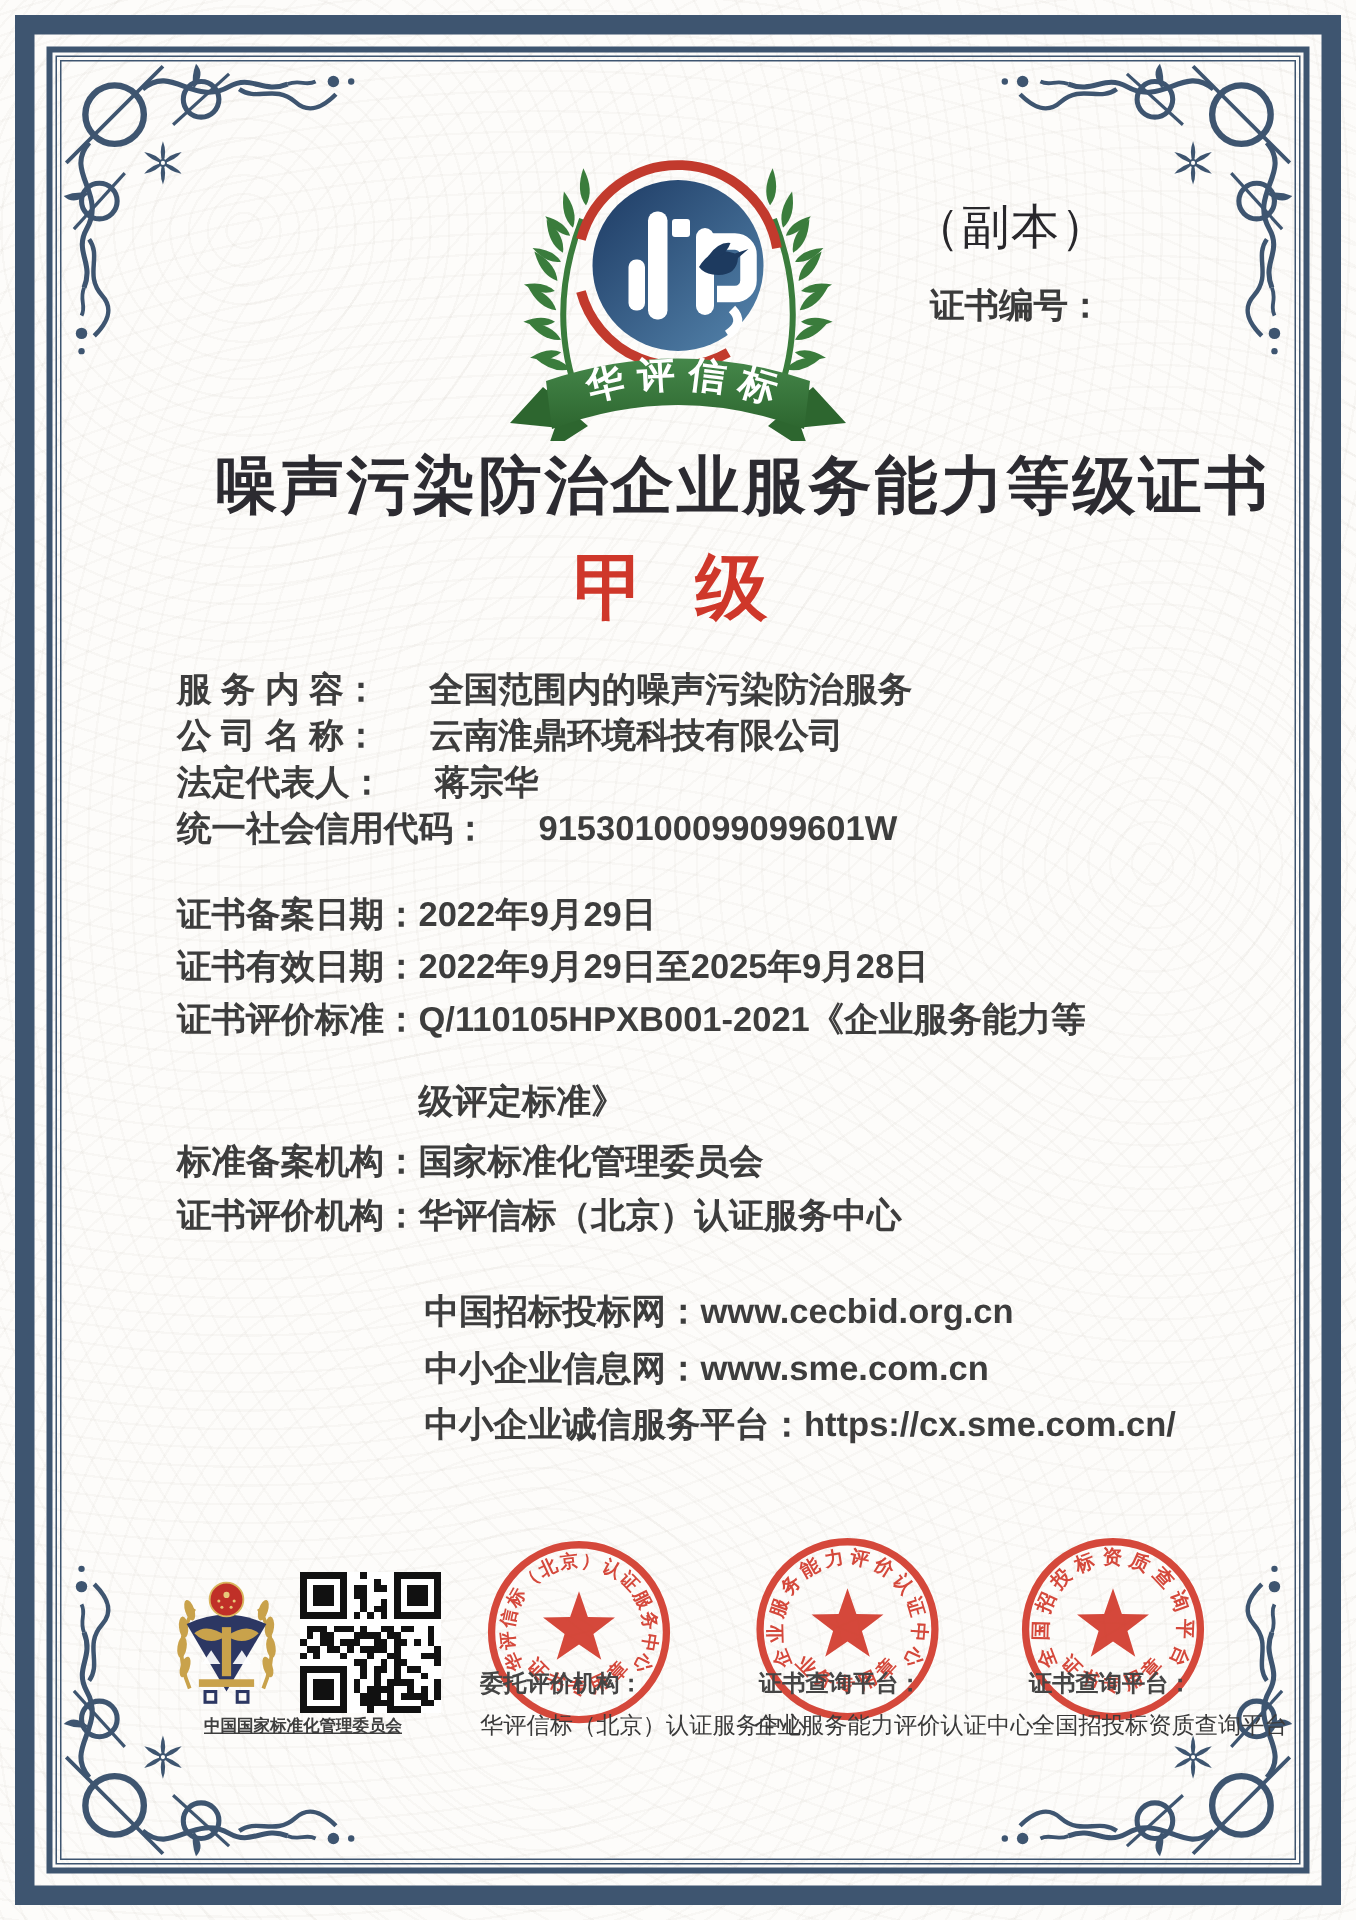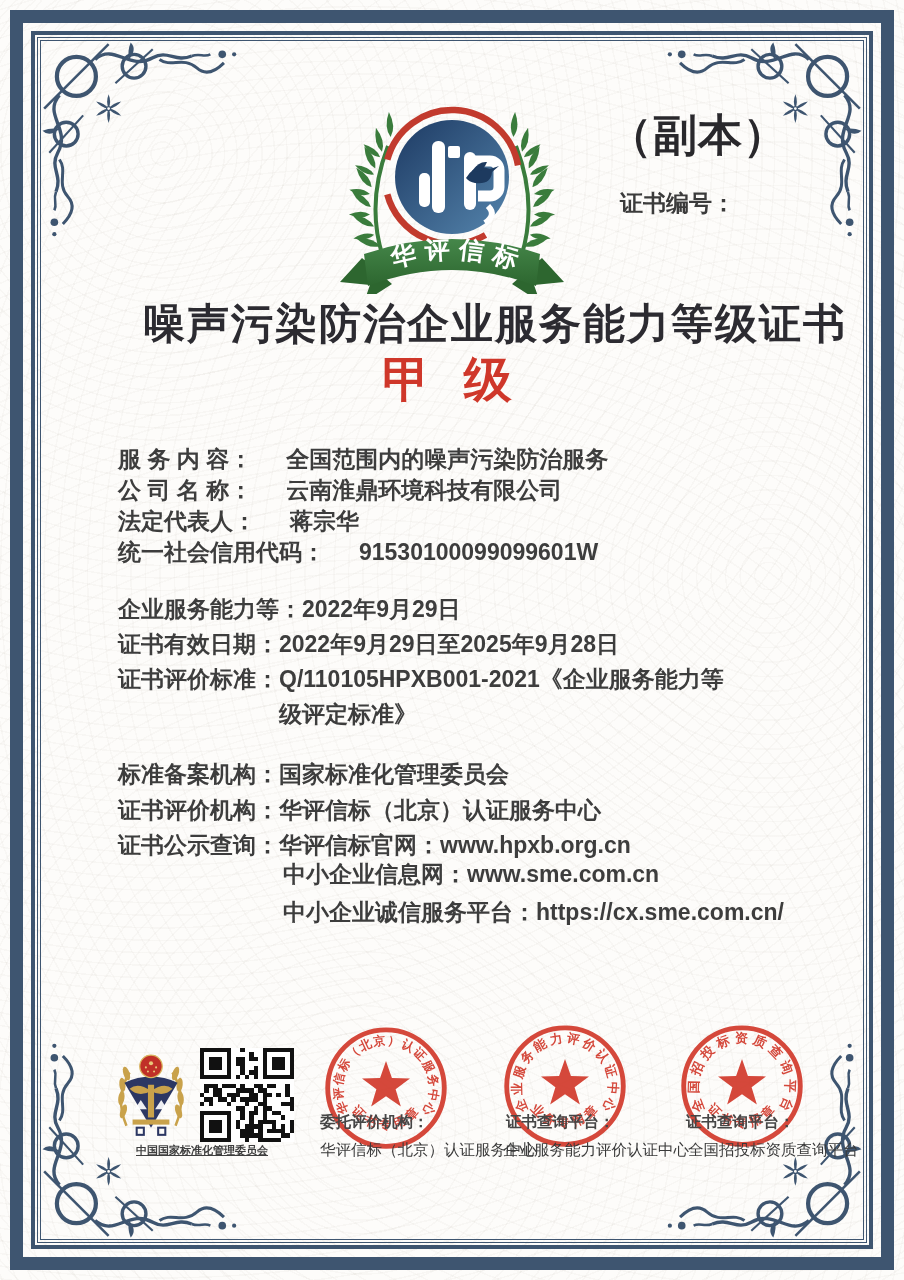--- a/index.html
+++ b/index.html
@@ -19,30 +19,30 @@
   .f1{position:absolute;inset:10px;border:13px solid var(--border);}
   .f2{position:absolute;inset:8px;border:4px solid var(--border);}
   .f3{position:absolute;inset:2px;border:1px solid var(--border);}
   .f4{position:absolute;inset:2px;border:1px solid var(--border);}
   .orn{position:absolute;width:212px;height:212px;color:var(--border);pointer-events:none;}
   .orn.tl{left:34px;top:34px;}
   .orn.tr{right:34px;top:34px;transform:scaleX(-1);}
   .orn.bl{left:34px;bottom:34px;transform:scaleY(-1);}
   .orn.br{right:34px;bottom:34px;transform:scale(-1,-1);}
   .abs{position:absolute;}
-  .copy-label{left:608px;top:106px;font-size:44px;font-weight:700;color:#29282c;letter-spacing:1px;}
+  .copy-label{left:608px;top:130px;font-size:32px;font-weight:400;color:#29282c;letter-spacing:1px;}
   .certno-label{left:620px;top:188px;font-size:23px;font-weight:700;color:#3b3b3b;}
   .certno-value{left:620px;top:218px;font-size:26px;font-weight:700;color:var(--red);letter-spacing:.5px;}
   .title{left:0;top:296px;width:100%;text-align:center;font-size:42px;font-weight:800;color:var(--title);letter-spacing:2px;margin-left:43px;}
-  .grade{left:0;top:348px;width:100%;text-align:center;font-size:48px;font-weight:800;color:var(--red);letter-spacing:10px;}
+  .grade{left:0;top:360px;width:100%;text-align:center;font-size:48px;font-weight:800;color:var(--red);letter-spacing:10px;}
   .info{left:118px;font-size:23px;font-weight:700;color:var(--body);}
   .info .row{display:flex;align-items:flex-start;}
   .info .row .lab{white-space:pre;flex:none;}
   .info .row .val{}
-  .info .row .val .v2{display:block;}
+  .info .row .val .v2{display:block;margin-top:20px;}
   .info1{top:444px;} .info1 .row{line-height:31px;gap:34px;}
   .info2{top:592px;} .info2 .row{line-height:35px;}
   .info3{top:757px;} .info3 .row{line-height:35.5px;}
   .links{left:283px;top:856px;font-size:23px;font-weight:700;color:var(--body);}
   .links .link-line{line-height:37.5px;}
   .emblem{left:110px;top:1050px;}
   .qr{left:200px;top:1048px;}
   .std-caption{left:96px;top:1143px;width:212px;text-align:center;font-size:11px;font-weight:700;color:#3e3e3e;text-decoration:underline;}
   .seal{position:absolute;width:136px;height:136px;opacity:.93;}
   .seal1{left:318px;top:1024px;} .seal2{left:497px;top:1022px;} .seal3{left:674px;top:1022px;}
@@ -216,21 +216,21 @@
         <div class="val">蒋宗华</div>
       </div>
     <div class="row">
         <span class="lab">统一社会信用代码：</span>
         <div class="val">91530100099099601W</div>
       </div>
   </div>
 
   <div class="abs info info2">
     <div class="row">
-        <span class="lab">企业服务能力等：</span>
+        <span class="lab">证书备案日期：</span>
         <div class="val"><span>2022年9月29日</span></div>
       </div>
     <div class="row">
         <span class="lab">证书有效日期：</span>
         <div class="val"><span>2022年9月29日至2025年9月28日</span></div>
       </div>
     <div class="row">
         <span class="lab">证书评价标准：</span>
         <div class="val"><span>Q/110105HPXB001-2021《企业服务能力等</span><span class="v2">级评定标准》</span></div>
       </div>
@@ -238,27 +238,24 @@
 
   <div class="abs info info3">
     <div class="row">
         <span class="lab">标准备案机构：</span>
         <div class="val">国家标准化管理委员会</div>
       </div>
     <div class="row">
         <span class="lab">证书评价机构：</span>
         <div class="val">华评信标（北京）认证服务中心</div>
       </div>
-    <div class="row">
-        <span class="lab">证书公示查询：</span>
-        <div class="val">华评信标官网：www.hpxb.org.cn</div>
-      </div>
   </div>
 
   <div class="abs links">
+    <div class="link-line">中国招标投标网：www.cecbid.org.cn</div>
     <div class="link-line">中小企业信息网：www.sme.com.cn</div>
     <div class="link-line">中小企业诚信服务平台：https://cx.sme.com.cn/</div>
   </div>
 
   <svg class="abs emblem" width="82" height="92" viewBox="0 0 80 90">
     <path d="M16,74 Q4,46 19,22" fill="none" stroke="#c9a24b" stroke-width="2.5"></path>
     <path d="M64,74 Q76,46 61,22" fill="none" stroke="#c9a24b" stroke-width="2.5"></path>
     <g fill="#c9a24b">
       <ellipse cx="13" cy="60" rx="3" ry="7" transform="rotate(18 13 60)"></ellipse>
       <ellipse cx="11" cy="47" rx="3" ry="7" transform="rotate(8 11 47)"></ellipse>

